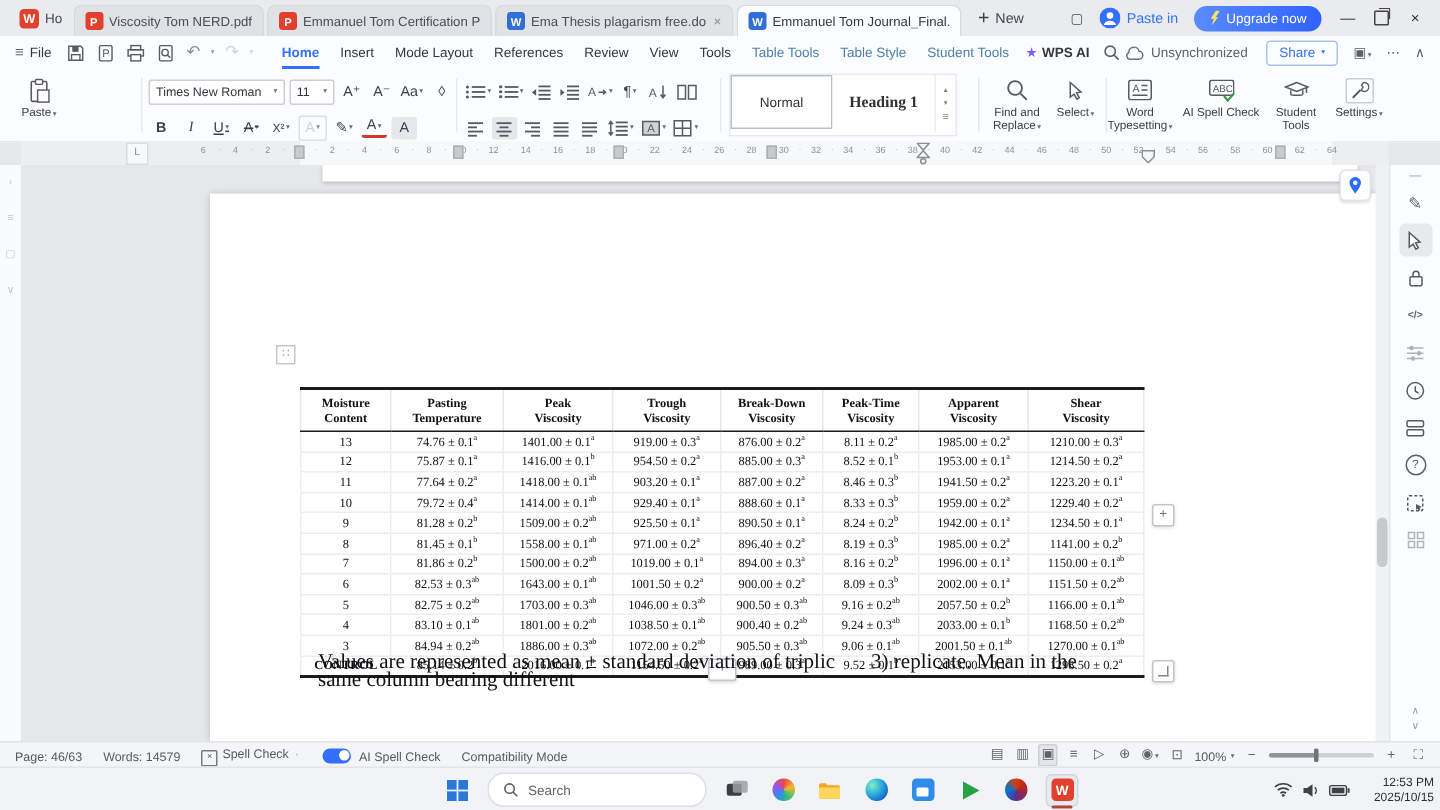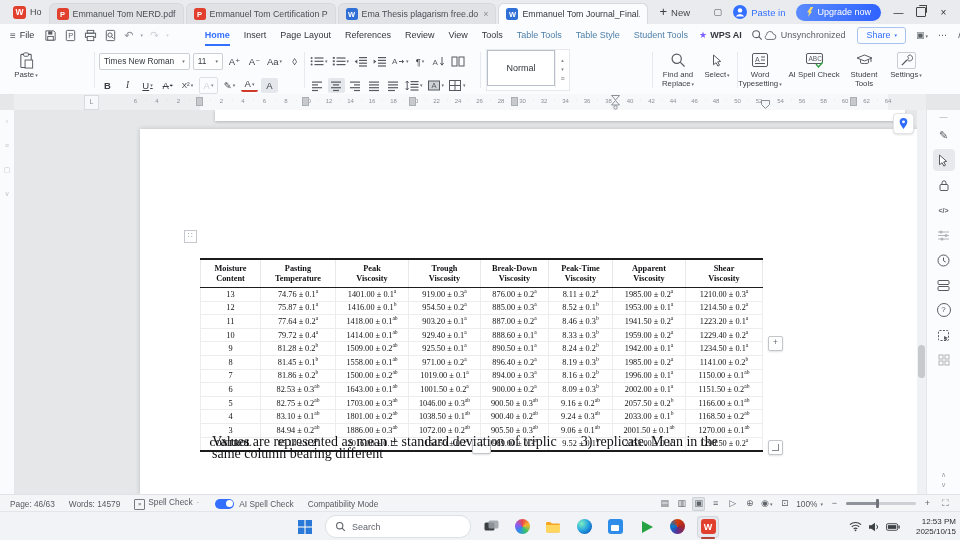--- a/index.html
+++ b/index.html
@@ -35,21 +35,21 @@
   
   .menubar{position:absolute;top:24px;left:0;right:0;height:22px;background:#fbfcfd;border-bottom:1px solid #e8eaed;
            display:flex;align-items:center;font-size:9px;color:#33373d}
   .filebtn{display:flex;align-items:center;gap:4px;margin-left:10px;flex:none}
   .hamb{color:#5b6066;font-size:10px}
   .qicons{display:flex;align-items:center;gap:7px;margin-left:10px;flex:none}
   .qicon{display:flex}
   .qglyph{color:#8a8f96;font-size:11px;line-height:10px}
   .qcaret{color:#9aa0a6;font-size:5px}
   .disabled{color:#c6cace !important;opacity:.8}
-  .mtabs{display:flex;align-items:center;height:100%;margin-left:29px;flex:none}
+  .mtabs{display:flex;align-items:center;height:100%;margin-left:12px;flex:none}
   .mtab{height:100%;display:flex;align-items:center;padding:0 7px;position:relative;white-space:nowrap}
   .mtab.active{color:#3470ff;font-weight:bold}
   .mtab.active::after{content:"";position:absolute;left:7px;right:7px;bottom:0;height:2px;background:#3470ff}
   .mtab.contextual{color:#4d7fa9}
   .wpsai{display:flex;align-items:center;gap:3px;margin-left:4px;font-weight:bold;color:#33373d;flex:none}
   .aistar{color:#7a5cff;font-size:9px}
   .msearch{margin-left:9px;flex:none}
   .sync{display:flex;align-items:center;gap:4px;margin-left:auto;color:#5c6167;flex:none}
   .sharebtn{display:flex;align-items:center;gap:4px;height:15px;padding:0 8px;margin-left:12px;border:1px solid #a9c3ee;border-radius:3px;color:#3470ff;flex:none}
   .sharecaret{font-size:5px;color:#3470ff}
@@ -174,21 +174,21 @@
 <div id="app">
 
   <div class="titlebar">
     <div class="home-pill">
       <span class="wlogo">W</span>
       <span>Ho</span>
     </div>
     <div class="doctabs" id="doc-tabs">
         <div class="doctab">
           <span class="ficon pdf">P</span>
-          <span class="lbl">Emmanuel Tom NERD.pdf</span>
+          <span class="lbl">Viscosity Tom NERD.pdf</span>
         </div>
         <div class="doctab">
           <span class="ficon pdf">P</span>
           <span class="lbl">Emmanuel Tom Certification Page.pd</span>
         </div>
         <div class="doctab">
           <span class="ficon word">W</span>
           <span class="lbl">Ema Thesis plagarism free.do</span>
           <span class="tclose">×</span>
         </div>
@@ -257,21 +257,21 @@
           </svg>
         </span>
         <span class="qglyph">↶</span>
         <span class="qcaret">▾</span>
         <span class="qglyph disabled">↷</span>
         <span class="qcaret disabled">▾</span>
       </div>
     <div class="mtabs" id="menu-tabs">
         <div class="mtab active">Home</div>
         <div class="mtab">Insert</div>
-        <div class="mtab">Page Layout</div>
+        <div class="mtab">Mode Layout</div>
         <div class="mtab">References</div>
         <div class="mtab">Review</div>
         <div class="mtab">View</div>
         <div class="mtab">Tools</div>
         <div class="mtab contextual">Table Tools</div>
         <div class="mtab contextual">Table Style</div>
         <div class="mtab contextual">Student Tools</div>
       </div>
     <div class="wpsai">
       <span class="aistar">★</span>
@@ -504,20 +504,21 @@
             <span class="caret">▾</span>
           </span>
         </div>
     </div>
     <div class="vdiv" style="left:480px"></div>
 
     <div class="grp" style="left:486px">
       <div class="stylegal">
         <div id="styles-gallery" style="display:flex">
             <div class="stylecard selected">Normal</div>
+            <div class="stylecard heading">Heading 1</div>
           </div>
         <div class="galarr">
           <span>▴</span>
           <span>▾</span>
           <span class="mrow">≡</span>
         </div>
       </div>
     </div>
     <div class="vdiv" style="left:652px"></div>
 

